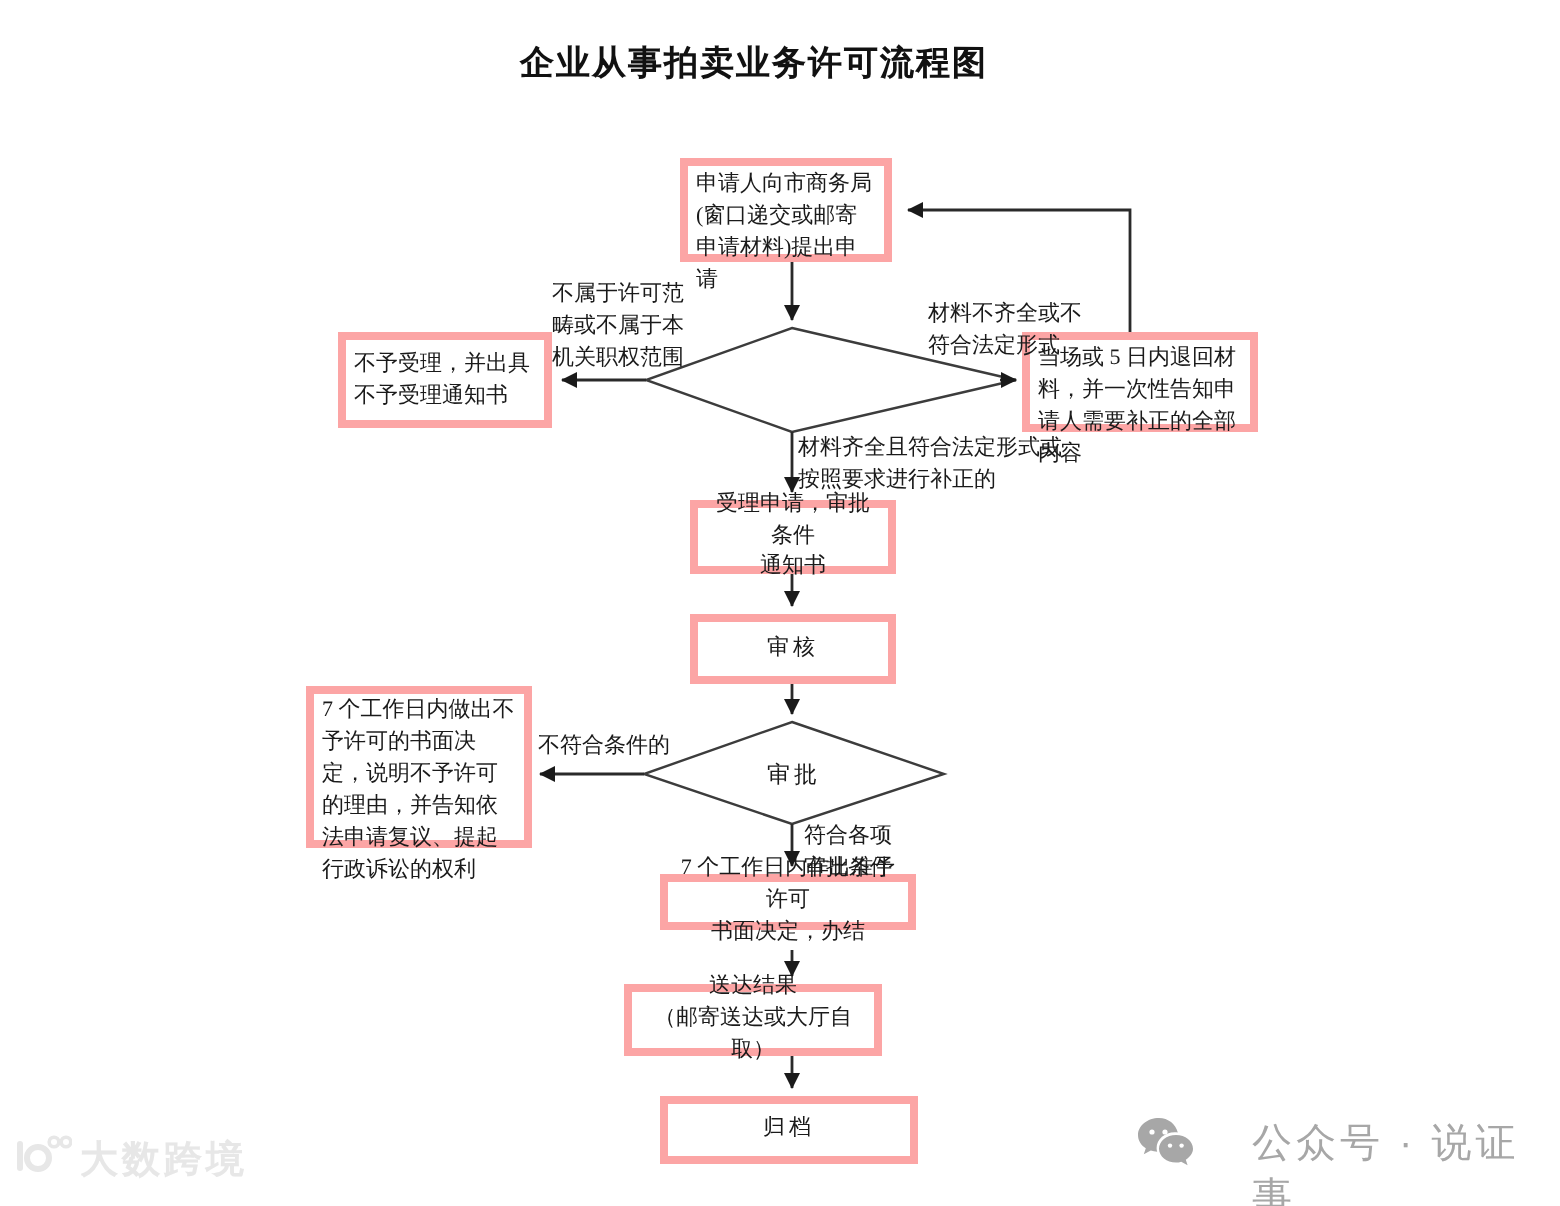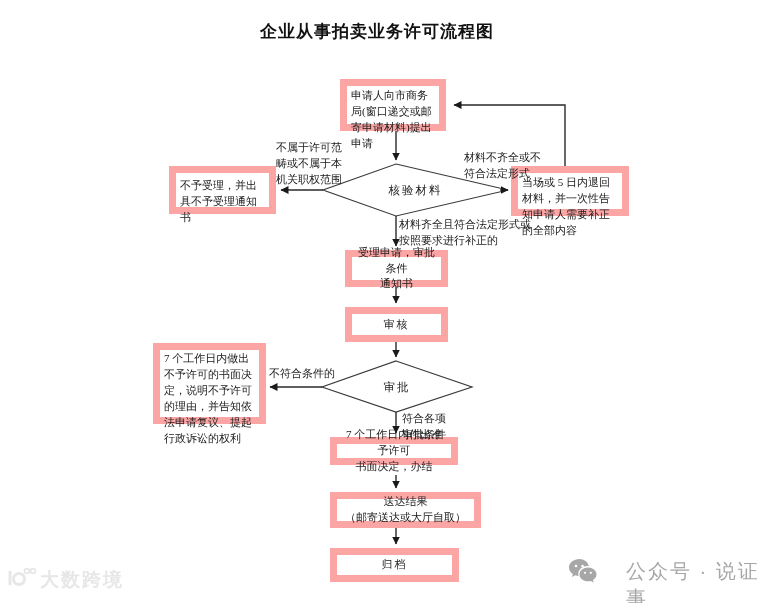--- a/index.html
+++ b/index.html
@@ -23,21 +23,21 @@
     letter-spacing: 1px;
     color: #111;
   }
   svg.connectors {
     position: absolute;
     left: 0; top: 0;
     width: 780px; height: 603px;
   }
   .node {
     position: absolute;
-    border: 7px solid #fca5a5;
+    border: 4px solid #fca5a5;
     background: #ffffff;
     font-size: 11px;
     line-height: 1.45;
     color: #1a1a1a;
     padding: 2px 4px;
   }
   .node.centered {
     display: flex;
     align-items: center;
     justify-content: center;
@@ -123,26 +123,25 @@
   <div class="node centered prelined" style="left:345px; top:250px; width:103px; height:37px;">受理申请，审批条件
 通知书</div>
 
   <div class="node centered" style="left:345px; top:307px; width:103px; height:35px; letter-spacing:2px;">审核</div>
 
   <div class="node" style="left:153px; top:343px; width:113px; height:81px; padding-top:1px;">7 个工作日内做出不予许可的书面决定，说明不予许可的理由，并告知依法申请复议、提起行政诉讼的权利</div>
 
   <div class="node centered prelined" style="left:330px; top:437px; width:128px; height:28px;">7 个工作日内作出准予许可
 书面决定，办结</div>
 
-  <div class="node centered prelined" style="left:330px; top:492px; width:151px; height:36px;">送达结果
+  <div class="node centered prelined" style="left:312px; top:492px; width:129px; height:36px;">送达结果
 （邮寄送达或大厅自取）</div>
 
   <div class="node centered" style="left:330px; top:548px; width:129px; height:34px; letter-spacing:2px;">归档</div>
 
-  <div class="diamond-label" style="left:323px; top:183px; width:185px;">核验材料</div>
 
   <div class="diamond-label" style="left:322px; top:380px; width:150px;font-family:Liberation Mono, monospace;">审批</div>
 
   <div class="edge-label" style="left:276px; top:140px; width:70px;">不属于许可范畴或不属于本机关职权范围</div>
 
   <div class="edge-label" style="left:441px; top:150px; width:82px;margin-left:23px;">材料不齐全或不符合法定形式</div>
 
   <div class="edge-label" style="left:399px; top:217px; width:136px;">材料齐全且符合法定形式或按照要求进行补正的</div>
 
   <div class="edge-label" style="left:269px; top:366px; width:80px; white-space:nowrap;">不符合条件的</div>

